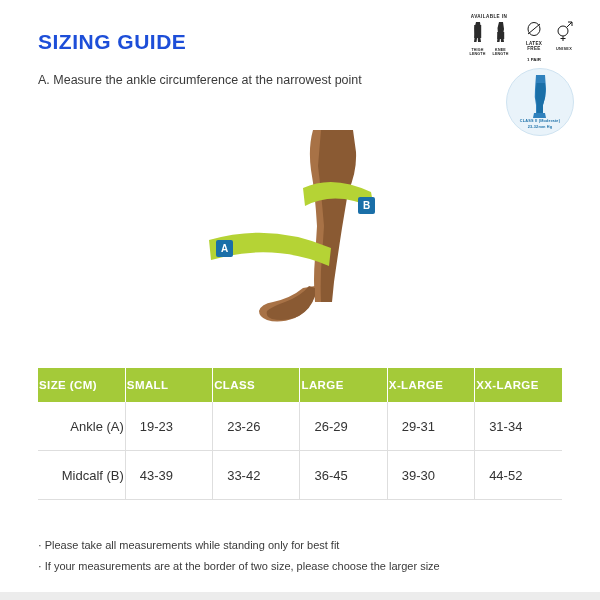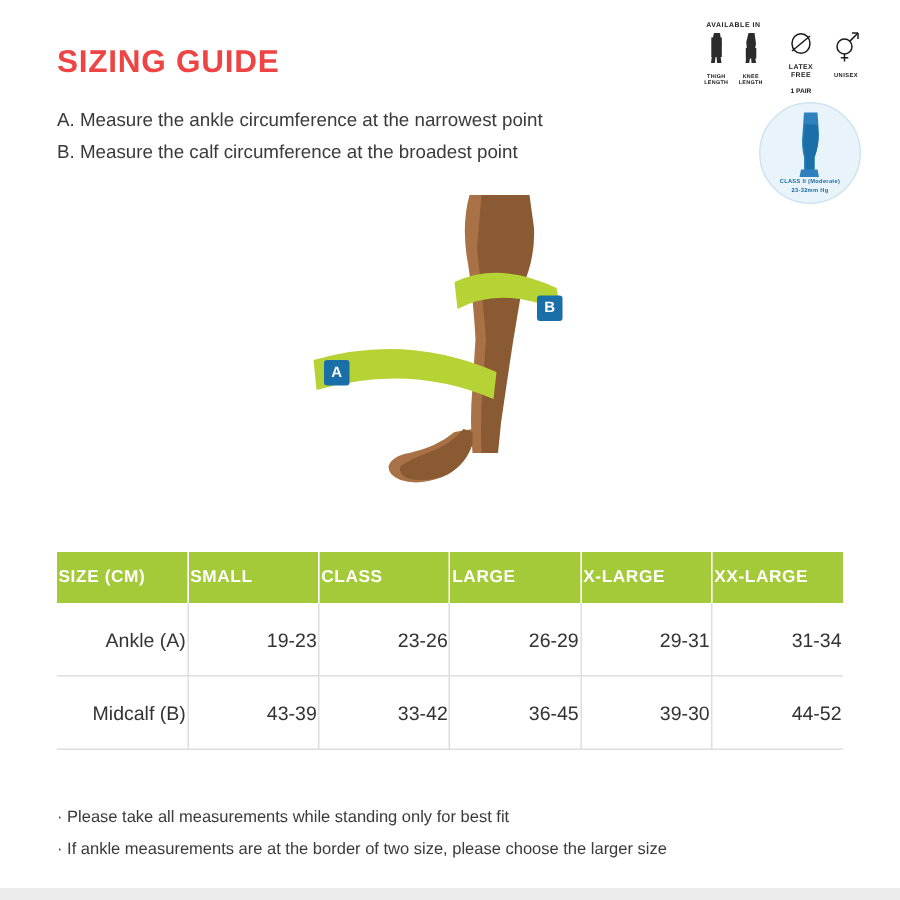--- a/index.html
+++ b/index.html
@@ -23,21 +23,21 @@
   }
 
   
   .title {
     position: absolute;
     left: 38px;
     top: 30px;
     font-size: 21px;
     font-weight: bold;
     letter-spacing: 0.5px;
-    color: #ef4444;
+    color: #1d4ed8;
   }
   .bullets {
     position: absolute;
     left: 38px;
     top: 70px;
     font-size: 12.5px;
     line-height: 21px;
     color: #3a3a3a;
   }
   .bullets div { white-space: nowrap; }
@@ -178,21 +178,21 @@
     height: 32px;
     border-right: 1px solid #ffffff;
     text-align: left;
   }
   thead th:last-child { border-right: none; }
   thead th.first { text-align: left; }
   tbody td {
     height: 46px;
     font-size: 13px;
     color: #333333;
-    text-align: right;
+    text-align: left;
     border-bottom: 1px solid #dedede;
     border-right: 1px solid #dedede;
     background: #ffffff;
     padding-left: 14px;
   }
   tbody td:last-child { border-right: none; }
   tbody td.first { text-align: right; padding-left: 16px; }
   tbody tr:last-child td { border-bottom: 1px solid #dedede; }
 
   
@@ -217,21 +217,20 @@
 </style>
 </head>
 <body>
 
 <div class="page">
 
   <div class="title">SIZING GUIDE</div>
 
   <div class="bullets">
     <div>A. Measure the ankle circumference at the narrowest point</div>
-    <div>B. Measure the calf circumference at the broadest point</div>
   </div>
 
   <div class="badges">
 
     <div class="badge-avail">
       <div class="cap">AVAILABLE IN</div>
       <div class="legfigs">
         <div class="legfig">
           <svg width="16" height="22" viewBox="0 0 16 22">
             <path d="M6 1 L10 1 L11 8 L10 14 L11 21 L8 21 L7.5 14 L6.5 21 L4 21 L5 13 L4.5 7 Z" fill="#2b2b2b"></path>
@@ -327,17 +326,17 @@
           <td>36-45</td>
           <td>39-30</td>
           <td>44-52</td>
         </tr>
       </tbody>
     </table>
   </div>
 
   <div class="notes">
     <div>· Please take all measurements while standing only for best fit</div>
-    <div>· If ankle measurements are at the border of two size, please choose the larger size</div>
+    <div>· If your measurements are at the border of two size, please choose the larger size</div>
   </div>
 
   <div class="bottom-strip"></div>
 </div>
 
 </body></html>

